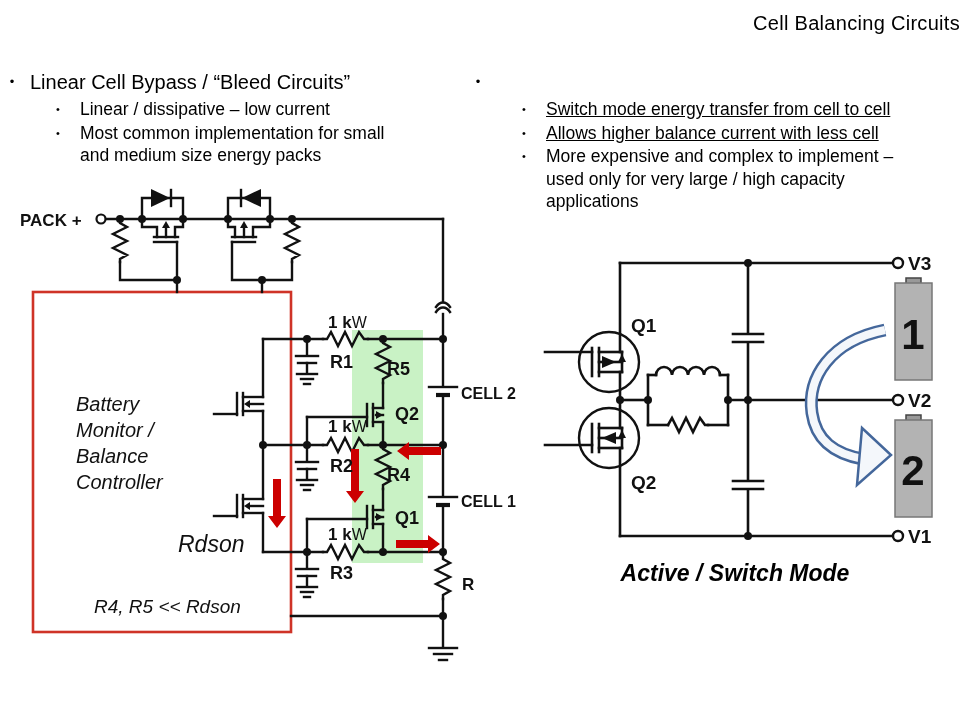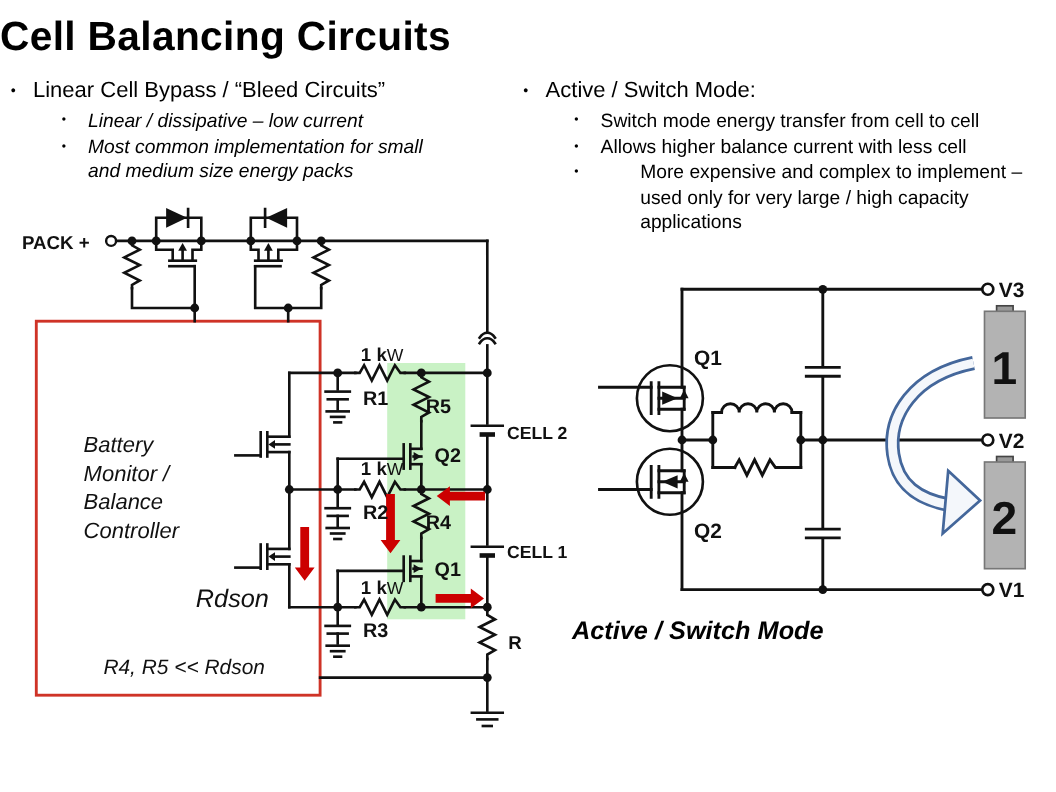--- a/index.html
+++ b/index.html
@@ -1,33 +1,33 @@
 <!DOCTYPE html>
 <html><head>
 <meta charset="utf-8">
 <style>
   html,body{margin:0;padding:0;background:#fff;}
   .slide{position:relative;width:960px;height:720px;background:#fff;overflow:hidden;
          font-family:"Liberation Sans",sans-serif;color:#000;}
-  .title{position:absolute;top:12px;left:0;width:100%;text-align:left;
-         font-size:37px;font-weight:bold;letter-spacing:.3px;}
+  .title{position:absolute;top:12px;left:0;width:100%;text-align:right;
+         font-size:20px;font-weight:normal;letter-spacing:.3px;}
   .col{position:absolute;top:70px;}
   .col-left{left:6px;width:466px;}
   .col-right{left:472px;width:484px;}
   .brow{display:flex;align-items:flex-start;}
   .brow.main{gap:12px;font-size:20px;line-height:24px;margin-bottom:4px;}
   .brow.sub{gap:16px;font-size:17.5px;line-height:22.5px;margin-left:46px;margin-bottom:1px;}
   .bm{flex:0 0 12px;text-align:center;}
   .main .bm{font-size:13px;line-height:24px;}
   .sub .bm{font-size:11px;line-height:22.5px;}
-  .w335{width:335px;font-style:italic;} .w362{width:362px;} .w385{width:385px;margin-left:36px;}
+  .w335{width:335px;} .w362{width:362px;text-decoration:underline;} .w385{width:385px;}
   svg{position:absolute;}
   #lsvg{left:10px;top:178px;}
   #rsvg{left:535px;top:248px;}
-  .caption{position:absolute;left:520px;top:560px;width:430px;text-align:left;
+  .caption{position:absolute;left:520px;top:560px;width:430px;text-align:center;
            font-size:23px;font-weight:bold;font-style:italic;}
   svg text{font-family:"Liberation Sans",sans-serif;fill:#111;}
   .lab{font-weight:bold;font-size:18px;}
   .lab16{font-weight:bold;font-size:16px;}
   .lab17{font-weight:bold;font-size:17px;}
   .itl{font-style:italic;font-size:20px;}
 </style>
 </head>
 <body>
 
@@ -46,21 +46,20 @@
     </div>
     <div class="brow sub">
       <span class="bm">•</span>
       <span class="w335">Most common implementation for small and medium size energy packs</span>
     </div>
   </div>
 
   <div class="col col-right">
     <div class="brow main">
       <span class="bm">•</span>
-      <span>Active / Switch Mode:</span>
     </div>
     <div class="brow sub">
       <span class="bm">•</span>
       <span class="w362">Switch mode energy transfer from cell to cell</span>
     </div>
     <div class="brow sub">
       <span class="bm">•</span>
       <span class="w362">Allows higher balance current with less cell</span>
     </div>
     <div class="brow sub">

